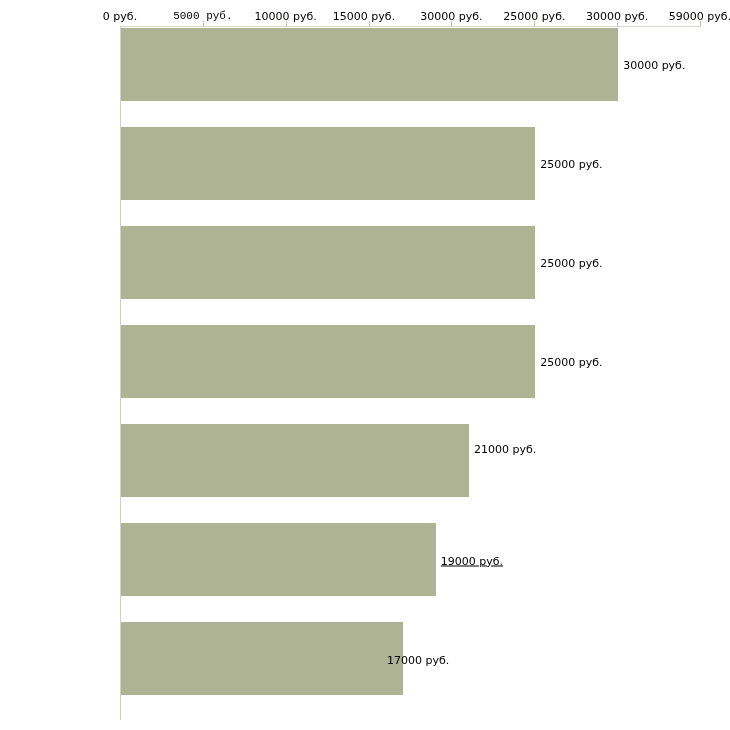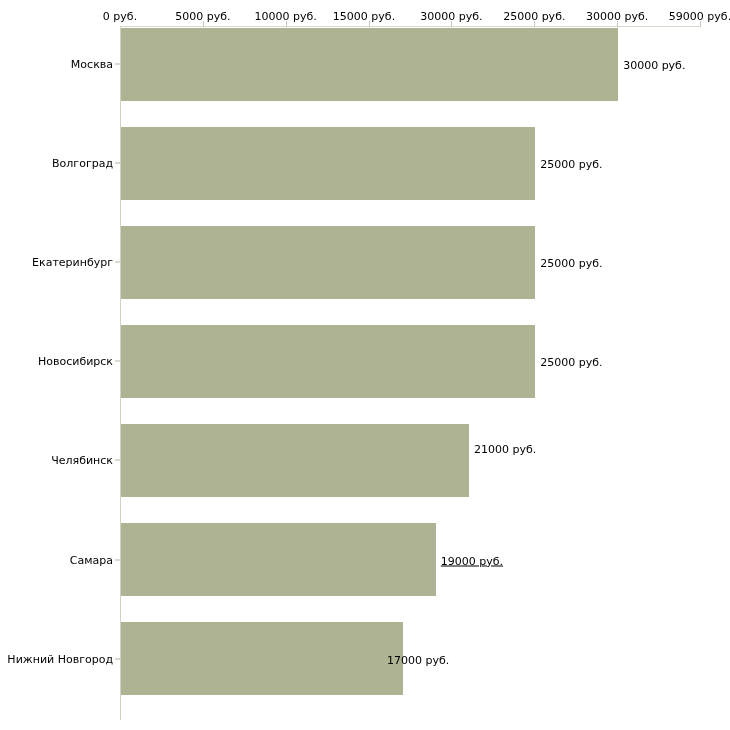--- a/index.html
+++ b/index.html
@@ -99,53 +99,37 @@
   }
 </style>
 </head>
 <body>
 
 <div id="chart-root">
 
   <div class="axis-top-line"></div>
   <div id="xticks">
       <div class="tick-label" style="left: 120px;">0 руб.</div>
-      <div class="tick-label" style="left: 202.857px;">5000 руб.</div>
+      <div class="tick-label" style="left: 202.857px; font-family: Liberation Mono, monospace;">5000 руб.</div>
       <div class="tick-mark" style="left: 202.857px;"></div>
       <div class="tick-label" style="left: 285.714px;">10000 руб.</div>
       <div class="tick-mark" style="left: 285.714px;"></div>
       <div class="tick-label" style="left: 364px;">15000 руб.</div>
       <div class="tick-mark" style="left: 368.571px;"></div>
       <div class="tick-label" style="left: 451.429px;">30000 руб.</div>
       <div class="tick-mark" style="left: 451.429px;"></div>
       <div class="tick-label" style="left: 534.286px;">25000 руб.</div>
       <div class="tick-mark" style="left: 534.286px;"></div>
       <div class="tick-label" style="left: 617.143px;">30000 руб.</div>
       <div class="tick-mark" style="left: 617.143px;"></div>
       <div class="tick-label" style="left: 700px;">59000 руб.</div>
       <div class="tick-mark" style="left: 700px;"></div>
     </div>
 
   <div class="axis-left-line"></div>
-  <div class="cat-labels-col" id="catlabels">
-      <div class="cat-label" style="top: 64px;">Москва</div>
-      <div class="cat-tick" style="top: 64px;"></div>
-      <div class="cat-label" style="top: 163.1px;">Волгоград</div>
-      <div class="cat-tick" style="top: 163.1px;"></div>
-      <div class="cat-label" style="top: 262.2px;">Екатеринбург</div>
-      <div class="cat-tick" style="top: 262.2px;"></div>
-      <div class="cat-label" style="top: 361.3px;">Новосибирск</div>
-      <div class="cat-tick" style="top: 361.3px;"></div>
-      <div class="cat-label" style="top: 460.4px;">Челябинск</div>
-      <div class="cat-tick" style="top: 460.4px;"></div>
-      <div class="cat-label" style="top: 559.5px;">Самара</div>
-      <div class="cat-tick" style="top: 559.5px;"></div>
-      <div class="cat-label" style="top: 658.6px;">Нижний Новгород</div>
-      <div class="cat-tick" style="top: 658.6px;"></div>
-    </div>
 
   <div id="bars">
       <div class="bar" style="top: 27.5px; width: 497.143px; height: 73px; background: rgb(174, 179, 148);"></div>
       <div class="bar-value" style="left: 623.143px; top: 65px;">30000 руб.</div>
       <div class="bar" style="top: 126.6px; width: 414.286px; height: 73px; background: rgb(174, 179, 148);"></div>
       <div class="bar-value" style="left: 540.286px; top: 164.1px;">25000 руб.</div>
       <div class="bar" style="top: 225.7px; width: 414.286px; height: 73px; background: rgb(174, 179, 148);"></div>
       <div class="bar-value" style="left: 540.286px; top: 263.2px;">25000 руб.</div>
       <div class="bar" style="top: 324.8px; width: 414.286px; height: 73px; background: rgb(174, 179, 148);"></div>
       <div class="bar-value" style="left: 540.286px; top: 362.3px;">25000 руб.</div>

